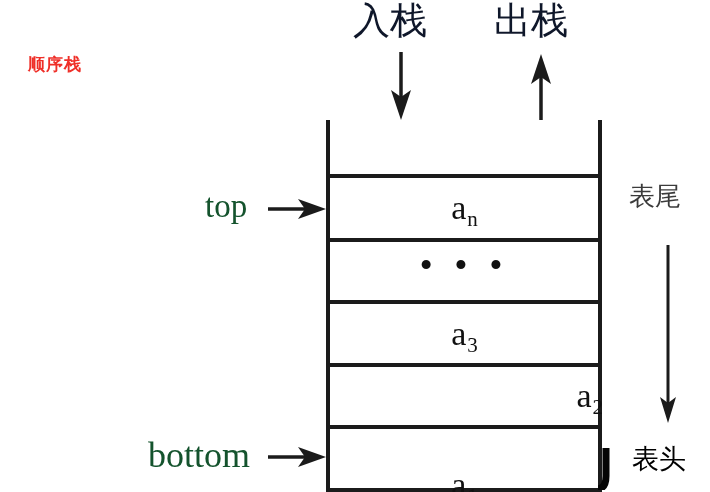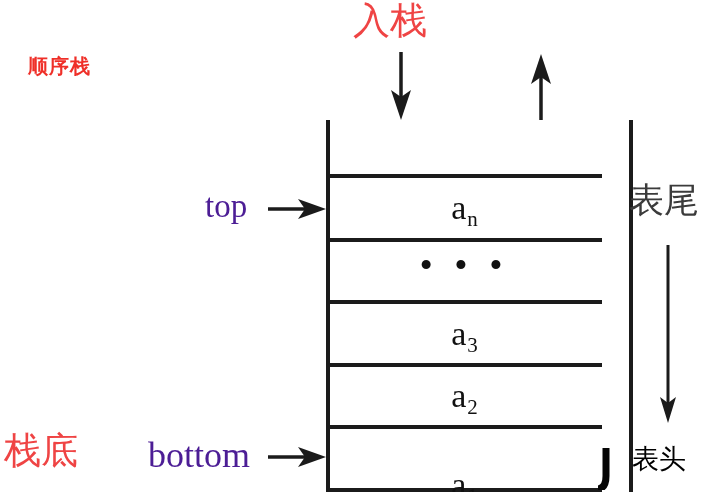--- a/index.html
+++ b/index.html
@@ -12,59 +12,59 @@
     width: 710px;
     height: 492px;
     background: #ffffff;
     overflow: hidden;
     font-family: "Liberation Serif", "DejaVu Serif", serif;
   }
 
   
   .cjk {
     font-family: "DejaVu Sans", "Liberation Sans", sans-serif;
-    color: #ef4444;
+    color: #0f172a;
     white-space: nowrap;
     line-height: 1;
   }
   .serif {
     font-family: "Liberation Serif", "DejaVu Serif", serif;
-    color: #4c1d95;
+    color: #14532d;
     white-space: nowrap;
     line-height: 1;
   }
 
   .title-red {
     position: absolute;
     left: 28px;
     top: 53px;
-    font-size: 20px;
+    font-size: 17px;
     font-weight: bold;
     color: #ef2f28;
     letter-spacing: 1px;
     font-family: "DejaVu Sans", "Liberation Sans", sans-serif;
     white-space: nowrap;
   }
 
   .lbl-push  { position: absolute; left: 353px; top: 2px;  font-size: 37px; }
   .lbl-pop   { position: absolute; left: 494px; top: 2px;  font-size: 37px; }
   .lbl-top-cn    { position: absolute; left: 4px;   top: 185px; font-size: 37px; }
   .lbl-bottom-cn { position: absolute; left: 4px;   top: 432px; font-size: 37px; }
-  .lbl-tail      { position: absolute; left: 629px; top: 183px; font-size: 35px; color:#3b3b3b;}
+  .lbl-tail      { position: absolute; left: 629px; top: 183px; font-size: 26px; color:#3b3b3b;}
   .lbl-head      { position: absolute; left: 632px; top: 445px; font-size: 27px; font-weight: normal; color:#000;}
 
   .lbl-top-en    { position: absolute; left: 205px; top: 190px; font-size: 33px; }
   .lbl-bottom-en { position: absolute; left: 148px; top: 437px; font-size: 36px; }
 
   
   #stack-box {
     position: absolute;
     left: 326px;
     top: 120px;
-    width: 307px;
+    width: 276px;
     height: 372px;
   }
   .side-rail {
     position: absolute;
     top: 0;
     width: 4px;
     height: 372px;
     background: #1b1b1b;
   }
   .rail-left  { left: 0; }
@@ -122,32 +122,32 @@
   svg.arrow { position: absolute; overflow: visible; }
 </style>
 </head>
 <body>
 
 <div id="canvas">
 
   <div class="title-red">顺序栈</div>
 
   <div class="cjk lbl-push">入栈</div>
+  <div class="cjk lbl-pop">出栈</div>
 
   <svg class="arrow" style="left:386px; top:50px;" width="30" height="72" viewBox="0 0 30 72">
     <line x1="15" y1="2" x2="15" y2="50" stroke="#1b1b1b" stroke-width="3.5"></line>
     <polygon points="15,70 5,40 15,47 25,40" fill="#1b1b1b"></polygon>
   </svg>
 
   <svg class="arrow" style="left:526px; top:52px;" width="30" height="72" viewBox="0 0 30 72">
     <line x1="15" y1="68" x2="15" y2="22" stroke="#1b1b1b" stroke-width="3.5"></line>
     <polygon points="15,2 5,32 15,25 25,32" fill="#1b1b1b"></polygon>
   </svg>
 
-  <div class="cjk lbl-bottom-cn">栈底</div>
 
   <div class="serif lbl-top-en">top</div>
   <svg class="arrow" style="left:268px; top:196px;" width="60" height="26" viewBox="0 0 60 26">
     <line x1="0" y1="13" x2="38" y2="13" stroke="#1b1b1b" stroke-width="3.5"></line>
     <polygon points="58,13 30,3 37,13 30,23" fill="#1b1b1b"></polygon>
   </svg>
 
   <div class="serif lbl-bottom-en">bottom</div>
   <svg class="arrow" style="left:268px; top:444px;" width="60" height="26" viewBox="0 0 60 26">
     <line x1="0" y1="13" x2="38" y2="13" stroke="#1b1b1b" stroke-width="3.5"></line>
@@ -172,21 +172,21 @@
     </div>
 
     <div class="cell" style="top:122px; height:58px;">
       <span class="ellipsis-dots">• • •</span>
     </div>
 
     <div class="cell" style="top:184px; height:59px;">
       <span class="cell-text"><span>a</span><sub>3</sub></span>
     </div>
 
-    <div class="cell" style="top:247px; height:58px;">
+    <div class="cell" style="top:247px; height:58px;justify-content:flex-end;">
       <span class="cell-text"><span>a</span><sub>2</sub></span>
     </div>
 
     <div class="cell" style="top:323px; height:59px;margin-top:12px;">
       <span class="cell-text"><span>a</span><sub>1</sub></span>
     </div>
   </div>
 
   <div class="cjk lbl-tail">表尾</div>
   <svg class="arrow" style="left:652px; top:245px;" width="32" height="180" viewBox="0 0 32 180">

